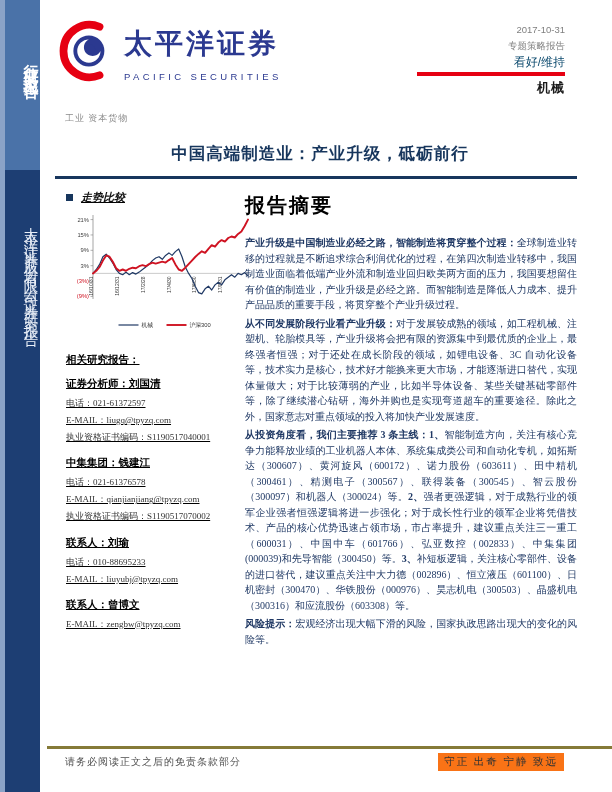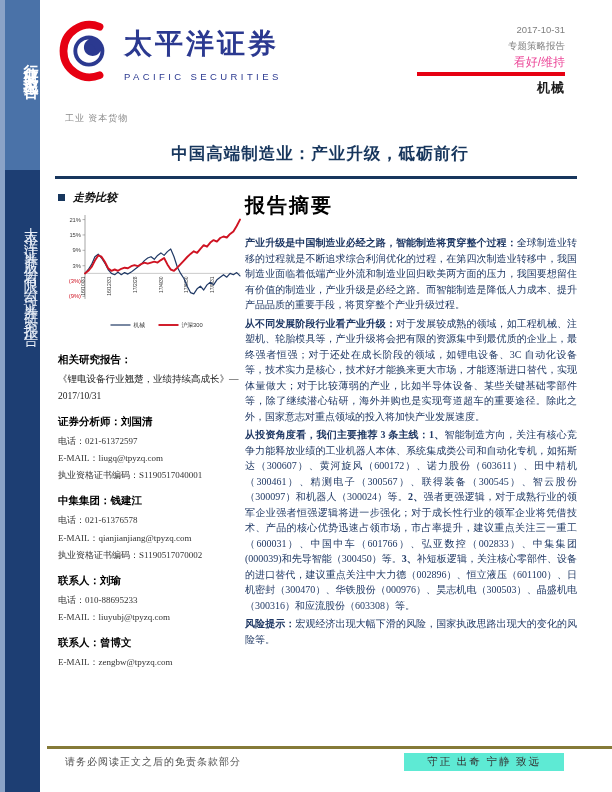--- a/index.html
+++ b/index.html
@@ -21,48 +21,48 @@
   
   .main{position:absolute;left:40px;top:0;width:572px;height:792px;}
   
   .logo{position:absolute;left:14px;top:20px;display:flex;align-items:flex-end;}
   .logo-mark{width:62px;height:62px;}
   .brand-text{margin-left:8px;}
   .brand-cn{font-size:28px;font-weight:bold;color:#2b3990;letter-spacing:3px;font-family:"Liberation Sans",sans-serif;}
   .brand-en{font-size:9.5px;color:#2b3990;letter-spacing:3.4px;margin-top:8px;font-family:"Liberation Sans",sans-serif;}
   .header-meta{position:absolute;right:47px;top:22px;text-align:right;width:200px;font-family:"Liberation Sans",sans-serif;}
   .meta-date,.meta-type{font-size:9.5px;color:#7f7f7f;line-height:16px;}
-  .meta-rating{font-size:12px;color:#ec4899;line-height:17px;}
+  .meta-rating{font-size:12px;color:#0c4a6e;line-height:17px;}
   .rating-underline{width:148px;height:3.5px;background:#e60012;margin:1px 0 3px auto;}
   .meta-industry{font-size:13px;color:#1a1a1a;font-weight:bold;letter-spacing:1px;}
   .breadcrumb{position:absolute;left:25px;top:112px;font-size:9px;color:#8c8c8c;letter-spacing:1px;}
   .doc-title{position:absolute;left:0;top:143px;width:560px;text-align:center;
     font-size:16.5px;font-weight:bold;color:#17365d;letter-spacing:1px;}
   .title-rule{position:absolute;left:15px;top:176px;width:522px;height:3px;background:#17365d;}
   
-  .left-col{position:absolute;left:18px;top:190px;width:184px;}
+  .left-col{position:absolute;left:26px;top:190px;width:184px;text-decoration:underline;}
   .right-col{position:absolute;left:205px;top:190px;width:332px;}
   
   .sec-head{display:flex;align-items:center;margin-bottom:6px;}
   .sq{width:7px;height:7px;background:#17365d;margin-right:8px;}
   .sec-head-label{font-size:11px;font-weight:bold;font-style:italic;color:#111;}
   
   .related{margin-top:14px;}
   .blk-head{font-size:10.5px;font-weight:bold;color:#000;margin:10px 0 4px;}
   .info-line{font-size:9px;color:#333;line-height:1.9;}
   .related-item{font-size:9.5px;color:#222;line-height:1.8;}
   
   .summary-head{font-size:20px;font-weight:bold;color:#000;margin:2px 0 16px;letter-spacing:2px;}
   .summary p{margin:0 0 3px;font-size:10px;line-height:1.55;color:#1f3864;text-align:justify;}
   .summary b{color:#1f3864;}
   
   .footer-rule{position:absolute;left:47px;top:746px;width:565px;height:2.5px;background:#857a38;}
   .footer-disclaimer{position:absolute;left:65px;top:755px;font-size:10px;color:#4d4d4d;letter-spacing:1px;}
-  .footer-motto{position:absolute;right:48px;top:753px;font-size:10.5px;color:#333;background:#5eead4;
-    padding:2px 23px;letter-spacing:2px;}
+  .footer-motto{position:absolute;right:48px;top:753px;font-size:10.5px;color:#333;background:#f97316;
+    padding:2px 6px;letter-spacing:2px;}
   svg text{font-family:"Liberation Sans",sans-serif;}
 </style>
 </head>
 <body>
 
 <div class="sidebar-strip"></div>
 <div class="sidebar-top">
   <span class="v-text">行业研究报告</span>
 </div>
 <div class="sidebar-bottom">
@@ -128,21 +128,20 @@
         <polyline points="27.0,62.4 30.3,58.5 33.6,53.4 36.9,45.7 40.2,43.2 43.5,47.0 46.8,52.1 50.1,58.5 53.4,62.4 56.7,63.7 60.0,61.1 63.3,63.7 66.6,61.6 69.9,63.1 73.2,61.1 76.5,58.5 79.8,56.0 83.1,53.4 86.4,49.6 89.7,47.0 93.0,45.7 96.3,48.3 99.6,44.4 102.9,41.9 106.1,44.4 109.4,40.6 112.7,38.0 116.0,45.7 119.3,56.0 122.6,62.4 125.9,67.5 129.2,75.2 132.5,81.6 135.8,82.9 139.1,77.8 142.4,75.2 145.7,79.0 149.0,73.9 152.3,71.3 155.6,73.9 158.9,68.8 162.2,66.2 165.5,63.7 168.8,66.2 172.1,62.4 175.4,63.7 178.7,61.6 182.0,64.9" fill="none" stroke="#1f3864" stroke-width="1.2" stroke-linejoin="round" stroke-linecap="round"></polyline>
         <polyline points="27.0,62.4 30.3,59.8 33.6,56.0 36.9,49.6 40.2,44.4 43.5,45.7 46.8,50.8 50.1,57.3 53.4,59.8 56.7,58.5 60.0,59.8 63.3,57.8 66.6,56.7 69.9,57.3 73.2,55.2 76.5,54.2 79.8,55.2 83.1,53.1 86.4,51.6 89.7,52.6 93.0,51.6 96.3,50.6 99.6,51.6 102.9,49.1 106.1,47.0 109.4,53.4 112.7,58.5 116.0,59.8 119.3,56.7 122.6,53.1 125.9,49.6 129.2,46.0 132.5,42.9 135.8,40.3 139.1,41.9 142.4,37.8 145.7,34.2 149.0,35.7 152.3,31.6 155.6,29.1 158.9,30.6 162.2,27.0 165.5,25.5 168.8,26.5 172.1,22.9 175.4,20.4 178.7,15.0 182.0,8.6" fill="none" stroke="#cf1322" stroke-width="1.9" stroke-linejoin="round" stroke-linecap="round"></polyline>
         <line x1="52.5" y1="114" x2="72.5" y2="114" stroke="#1f3864" stroke-width="1.2"></line>
         <text x="75.5" y="116" font-size="5.8" fill="#333">机械</text>
         <line x1="100.5" y1="114" x2="120.5" y2="114" stroke="#cf1322" stroke-width="1.9"></line>
         <text x="123.5" y="116" font-size="5.8" fill="#333">沪深300</text>
       </svg>
 
     <div class="related">
       <div class="blk-head">相关研究报告：</div>
-      <div class="related-item">《锂电设备行业翘楚，业绩持续高成长》—2017/10/31</div>
     </div>
 
     <div>
       <div class="blk-head">证券分析师：刘国清</div>
       <div class="info-line">电话：021-61372597</div>
       <div class="info-line">E-MAIL：liugq@tpyzq.com</div>
       <div class="info-line">执业资格证书编码：S1190517040001</div>
     </div>
 
     <div>

